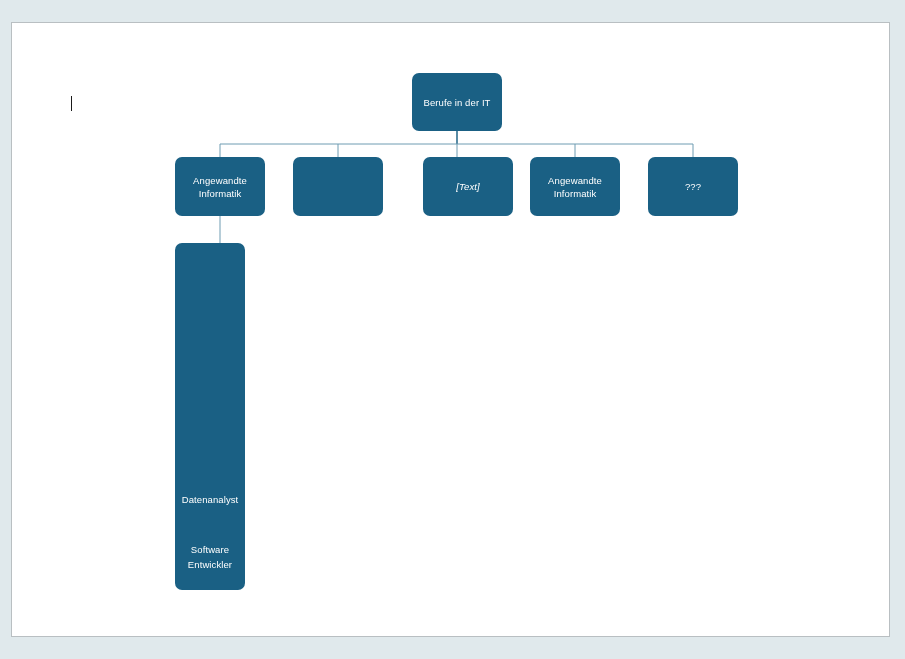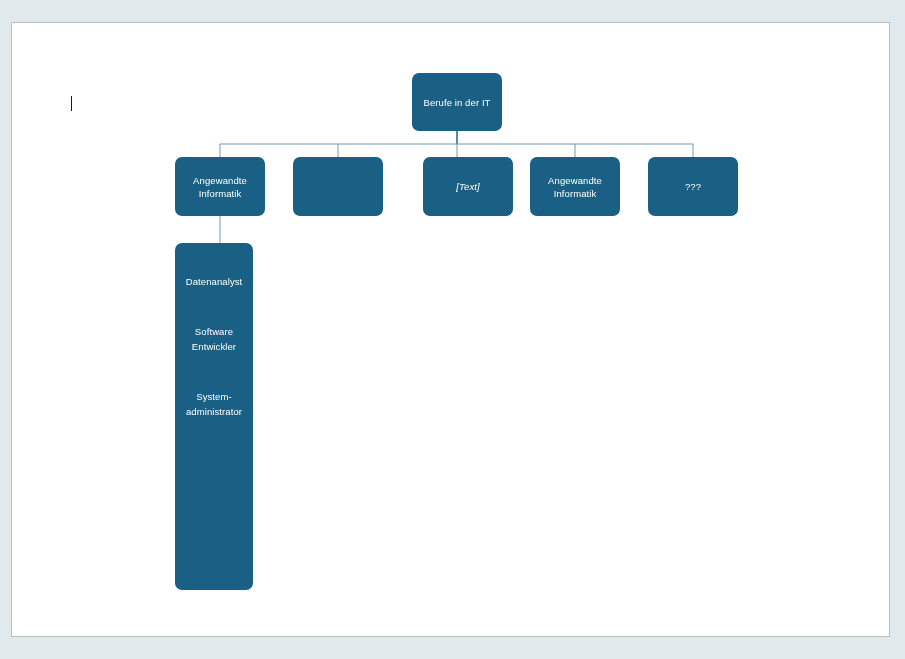--- a/index.html
+++ b/index.html
@@ -58,21 +58,21 @@
     background: #1a6084;
     border-radius: 7px;
     box-sizing: border-box;
     display: flex;
     align-items: center;
     justify-content: center;
     color: #ffffff;
     font-size: 9.5px;
     line-height: 13px;
     text-align: center;
-    padding: 16px 5px;
+    padding: 3px 5px;
     letter-spacing: 0.1px;
   }
 
   .node .label {
     white-space: pre-line;
     display: block;
   }
 
   
   .node-root {
@@ -91,23 +91,23 @@
   .node-l2-a { left: 175px; justify-content: center; }
   .node-l2-b { left: 293px; }
   .node-l2-c { left: 423px; font-style: italic; }
   .node-l2-d { left: 530px; }
   .node-l2-e { left: 648px; }
 
   
   .node-tall {
     left: 175px;
     top: 243px;
-    width: 78px;
+    width: 70px;
     height: 347px;
-    align-items: flex-start;
+    align-items: flex-end;
   }
   .node-tall .label {
     line-height: 15px;
   }
   .node-tall .entry {
     display: block;
     margin: 0;
   }
   .node-tall .entry + .entry {
     margin-top: 20px;
@@ -160,17 +160,16 @@
   </div>
 
   <div class="node node-l2 node-l2-e">
     <span class="label">???</span>
   </div>
 
   <div class="node node-tall">
     <span class="label">
       <span class="entry">Datenanalyst</span>
       <span class="entry">Software Entwickler</span>
-      <span class="entry">System-administrator</span>
     </span>
   </div>
 
 </div>
 
 </body></html>

